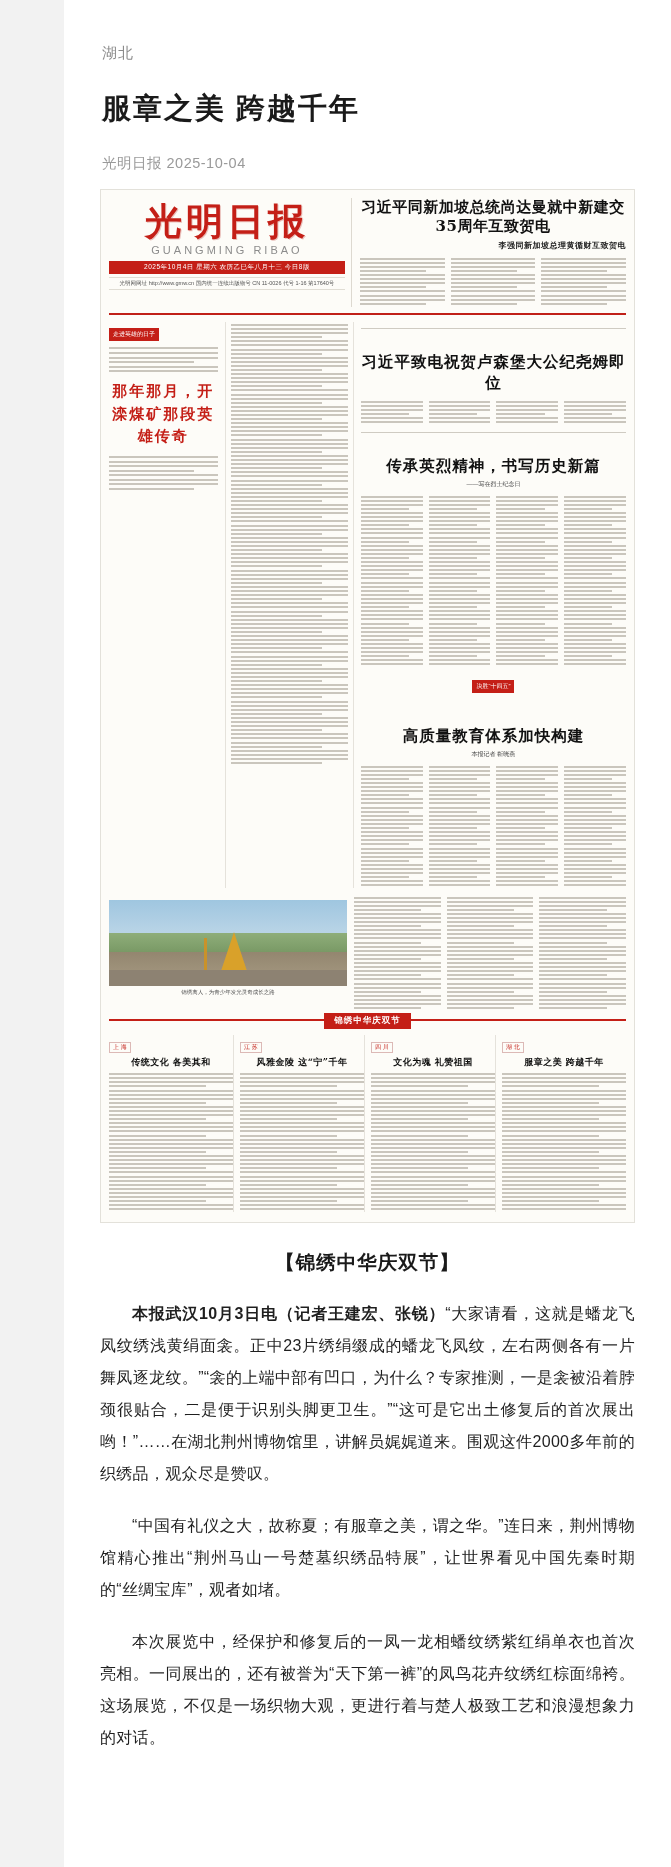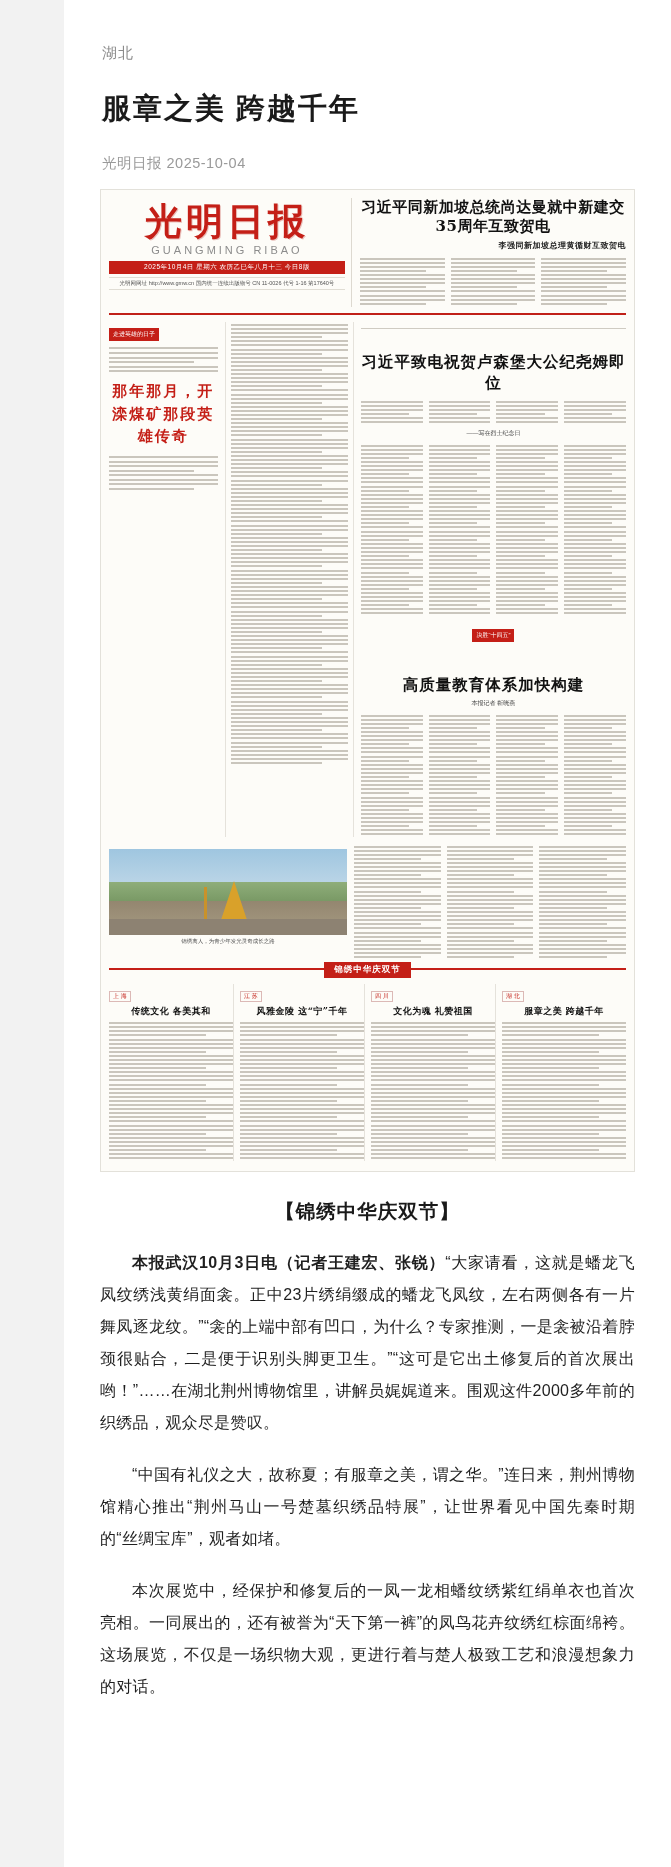--- a/index.html
+++ b/index.html
@@ -485,20 +485,21 @@
             <div style="flex:1">
                 <span></span>
                 <span></span>
                 <span></span>
                 <span></span>
                 <span></span>
                 <span></span>
               </div>
           </div>
 
+          <div class="np-sec-title">传承英烈精神，书写历史新篇</div>
           <div class="np-sec-sub">——写在烈士纪念日</div>
           <div class="np-fake-text dense" style="display:flex;gap:6px;margin-top:5px;">
             <div style="flex:1">
                 <span></span>
                 <span></span>
                 <span></span>
                 <span></span>
                 <span></span>
                 <span></span>
                 <span></span>

